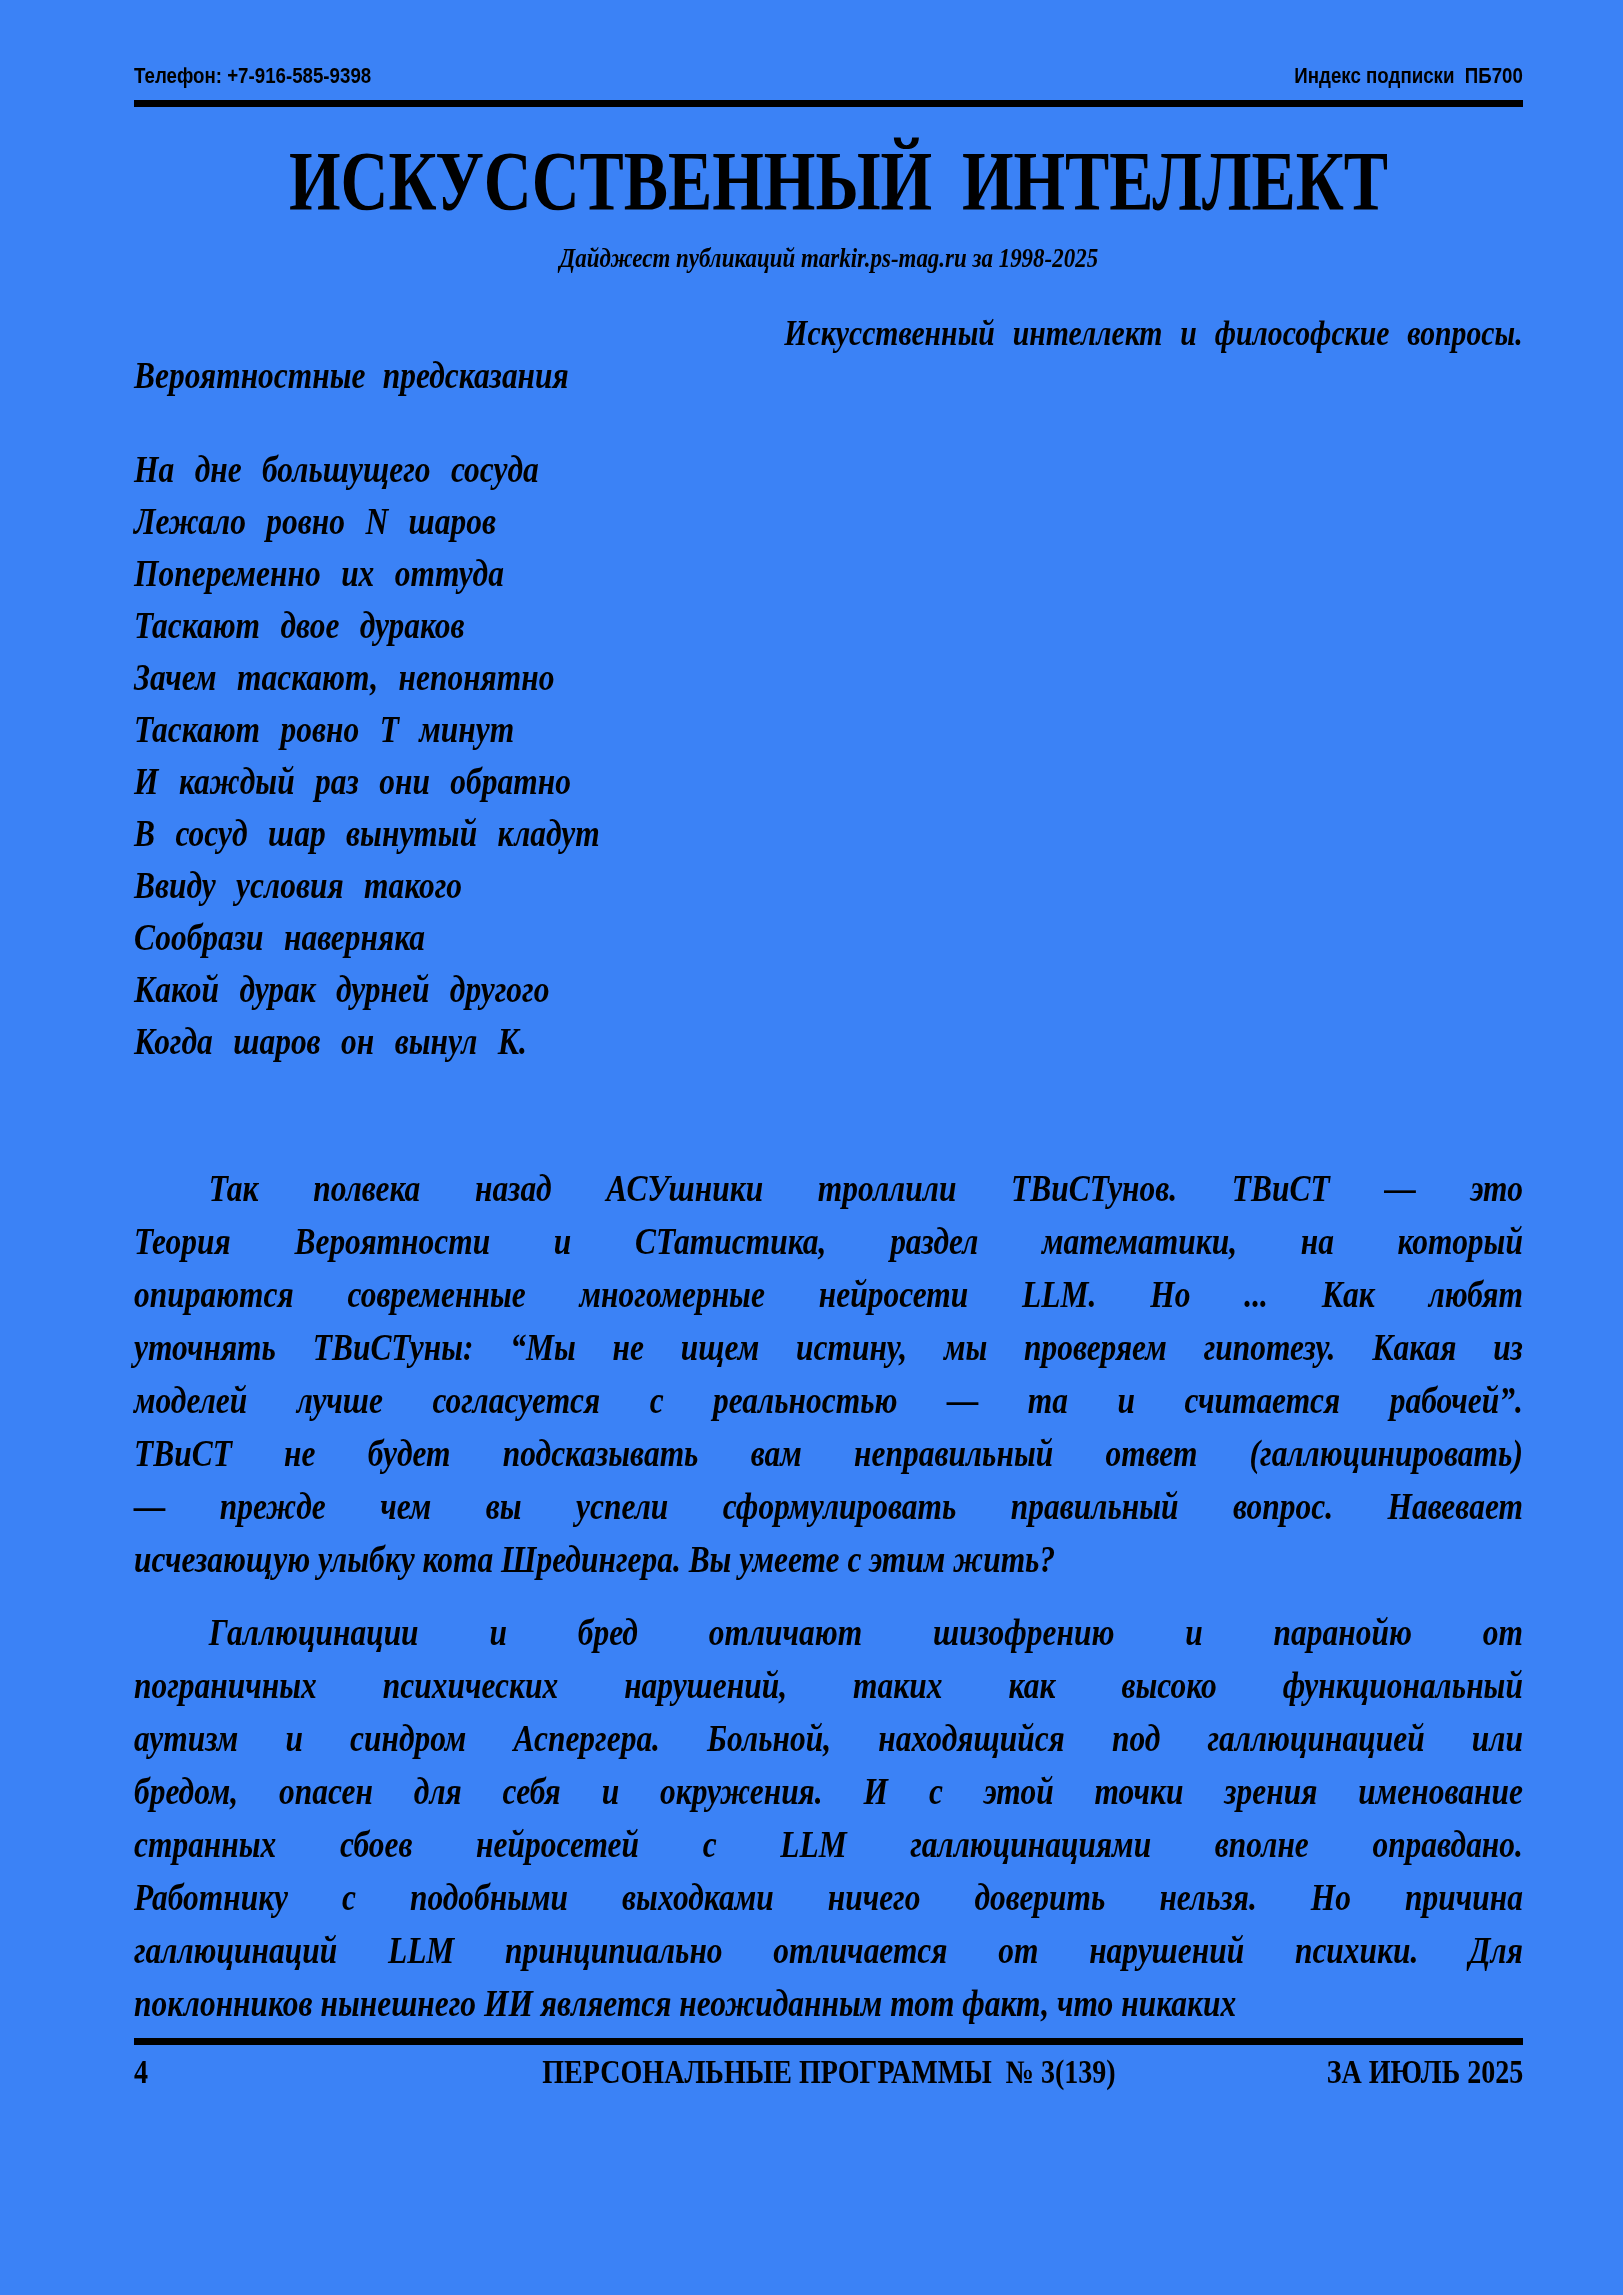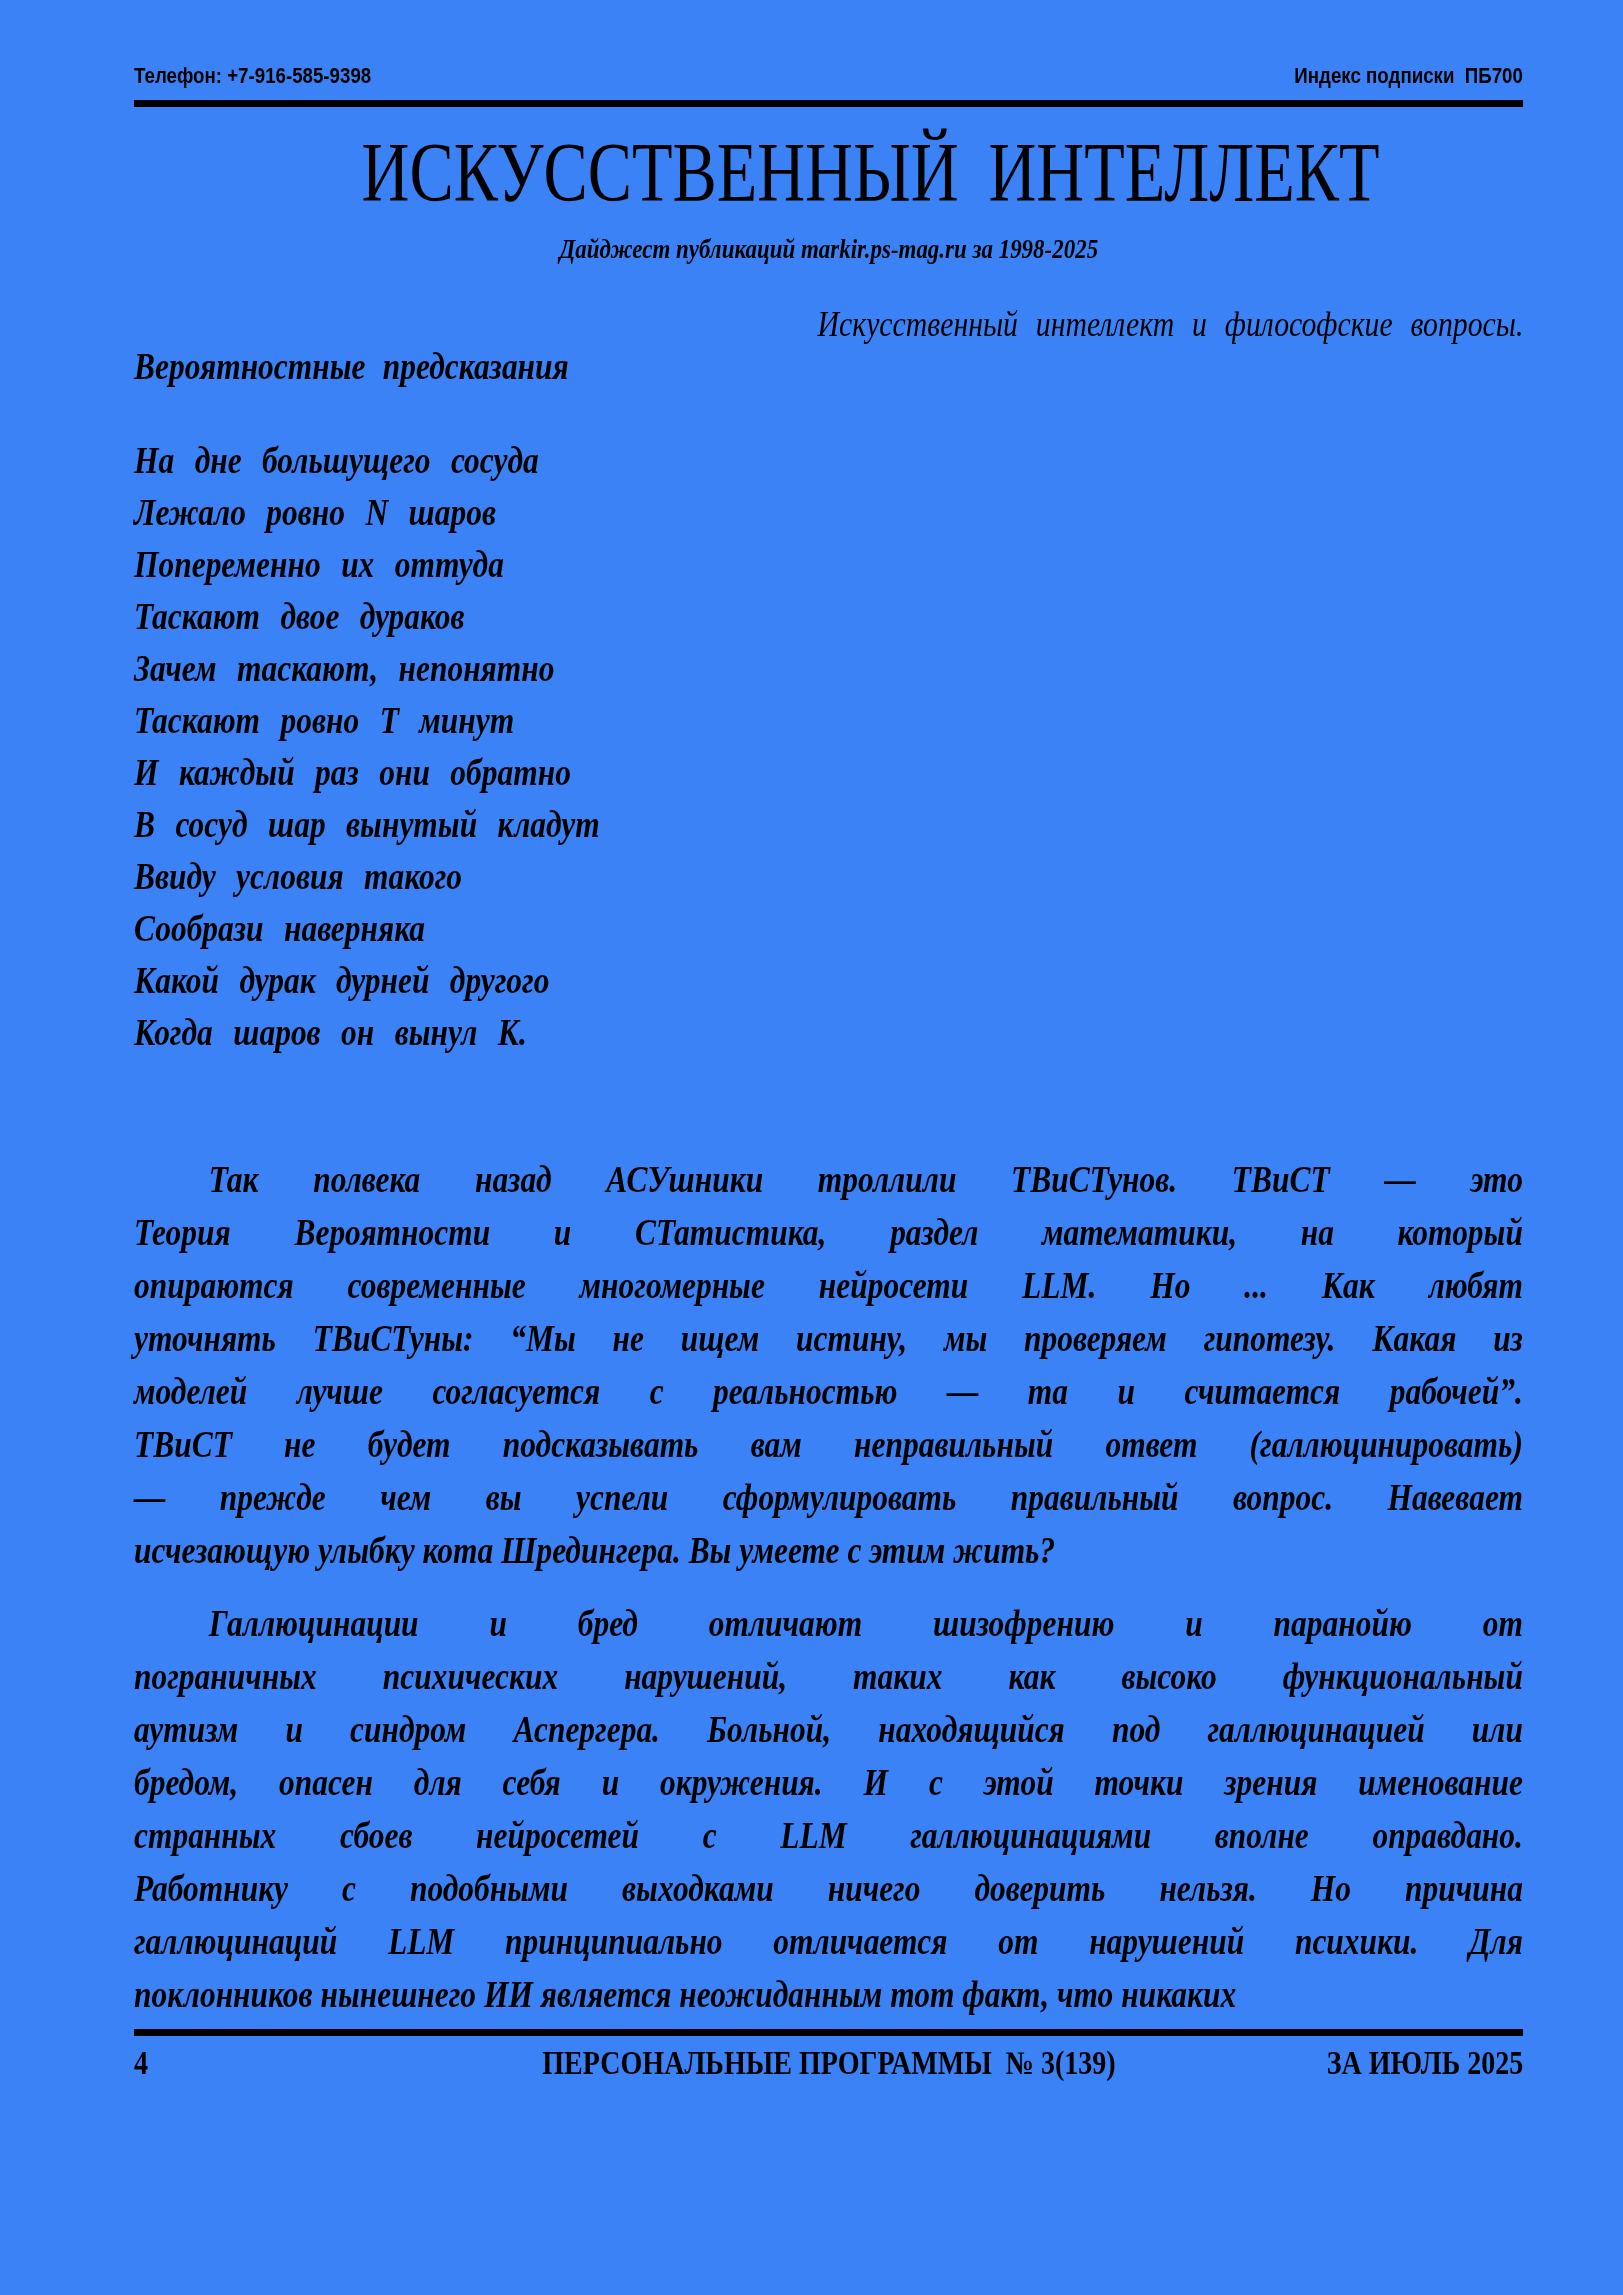--- a/index.html
+++ b/index.html
@@ -30,43 +30,43 @@
     line-height: 26px;
   }
   .hdr { white-space: pre; }
 
   .rule { height: 7.2px; background: #000000; }
   .rule-top { margin-top: 11px; }
   .rule-bottom { margin-top: 7.9px; }
 
   
   .title-block {
-    margin-top: 21px;
-    text-align: right;
-    font-weight: normal;
+    margin-top: 30px;
+    text-align: left;
+    font-weight: bold;
   }
   .title-line { font-size: 85px; line-height: 88px; white-space: nowrap; }
   .title-line .squish-c { transform: scaleX(0.78); word-spacing: 0.2em; }
 
   .subtitle {
     margin-top: 13px;
     text-align: center;
     font-size: 27px;
     line-height: 41px;
     font-weight: bold;
     font-style: italic;
   }
   .subtitle .squish-c { transform: scaleX(0.85); }
 
   .kicker {
     margin-top: 34px;
     text-align: right;
     font-size: 35px;
     line-height: 42px;
-    font-weight: normal;
+    font-weight: bold;
     font-style: italic;
   }
   .kicker .squish-r { word-spacing: 0.35em; }
 
   .section-heading {
     font-size: 37px;
     line-height: 42px;
     font-weight: bold;
     font-style: italic;
   }

